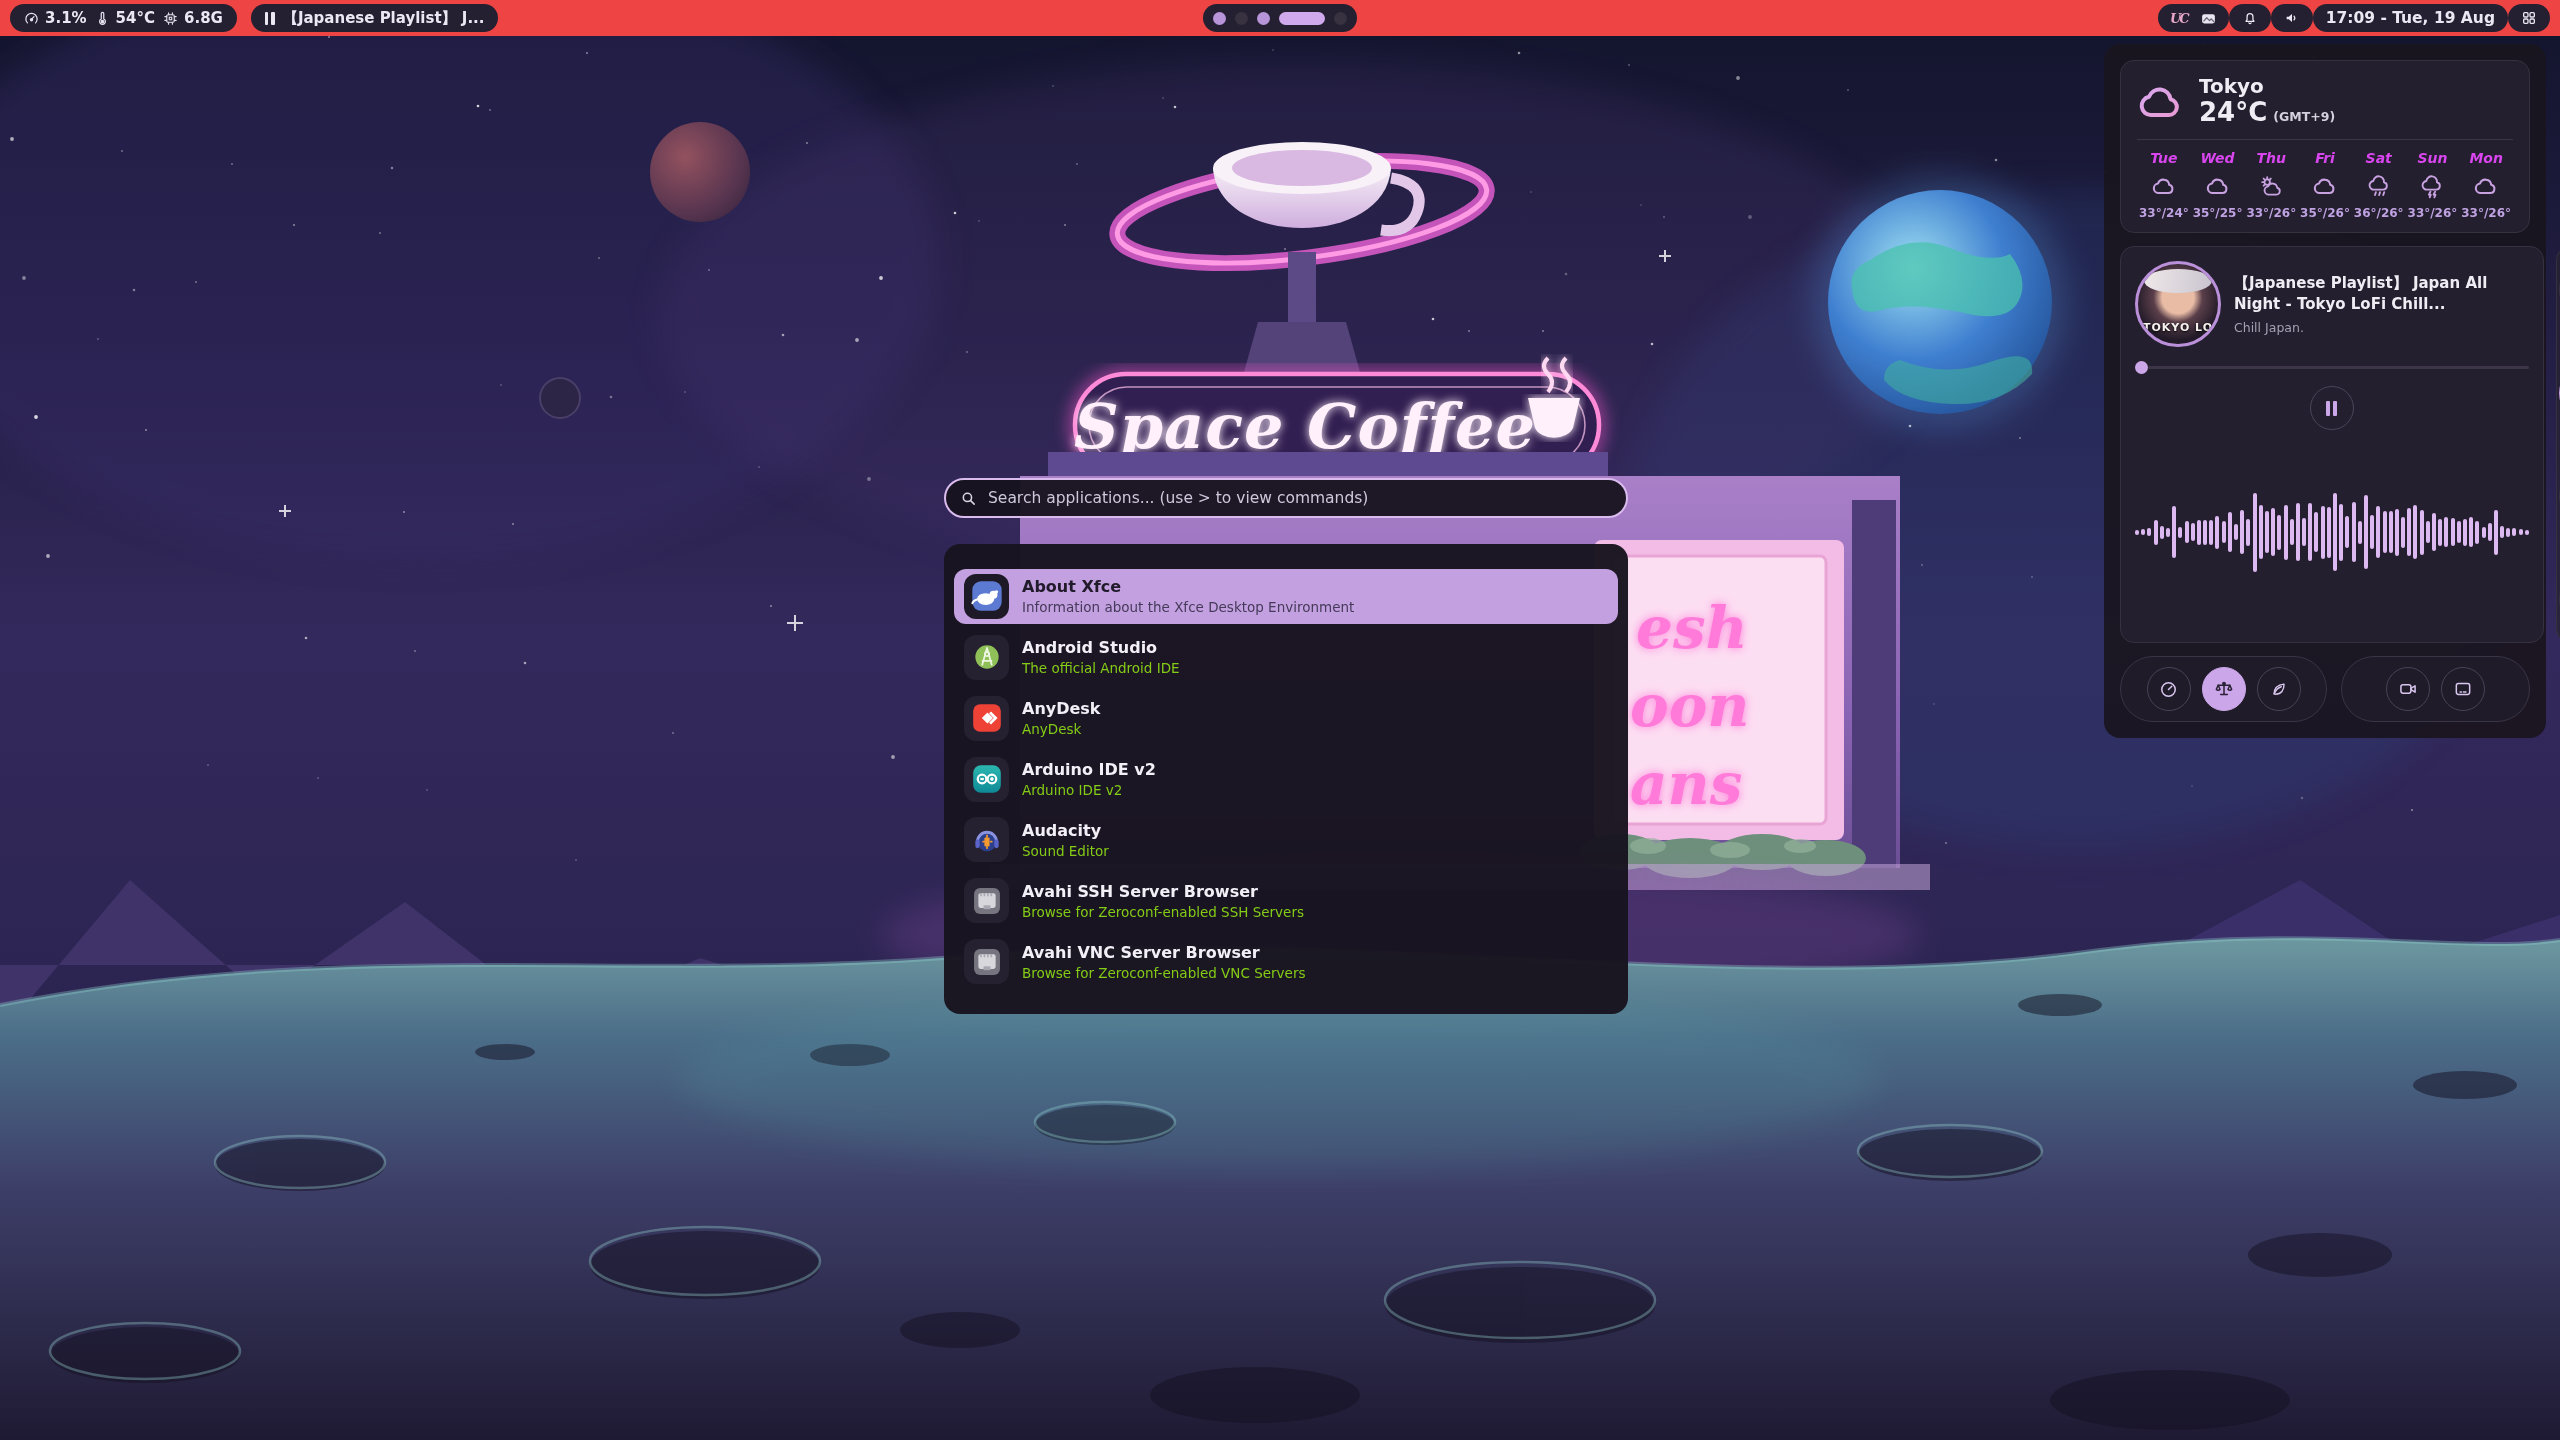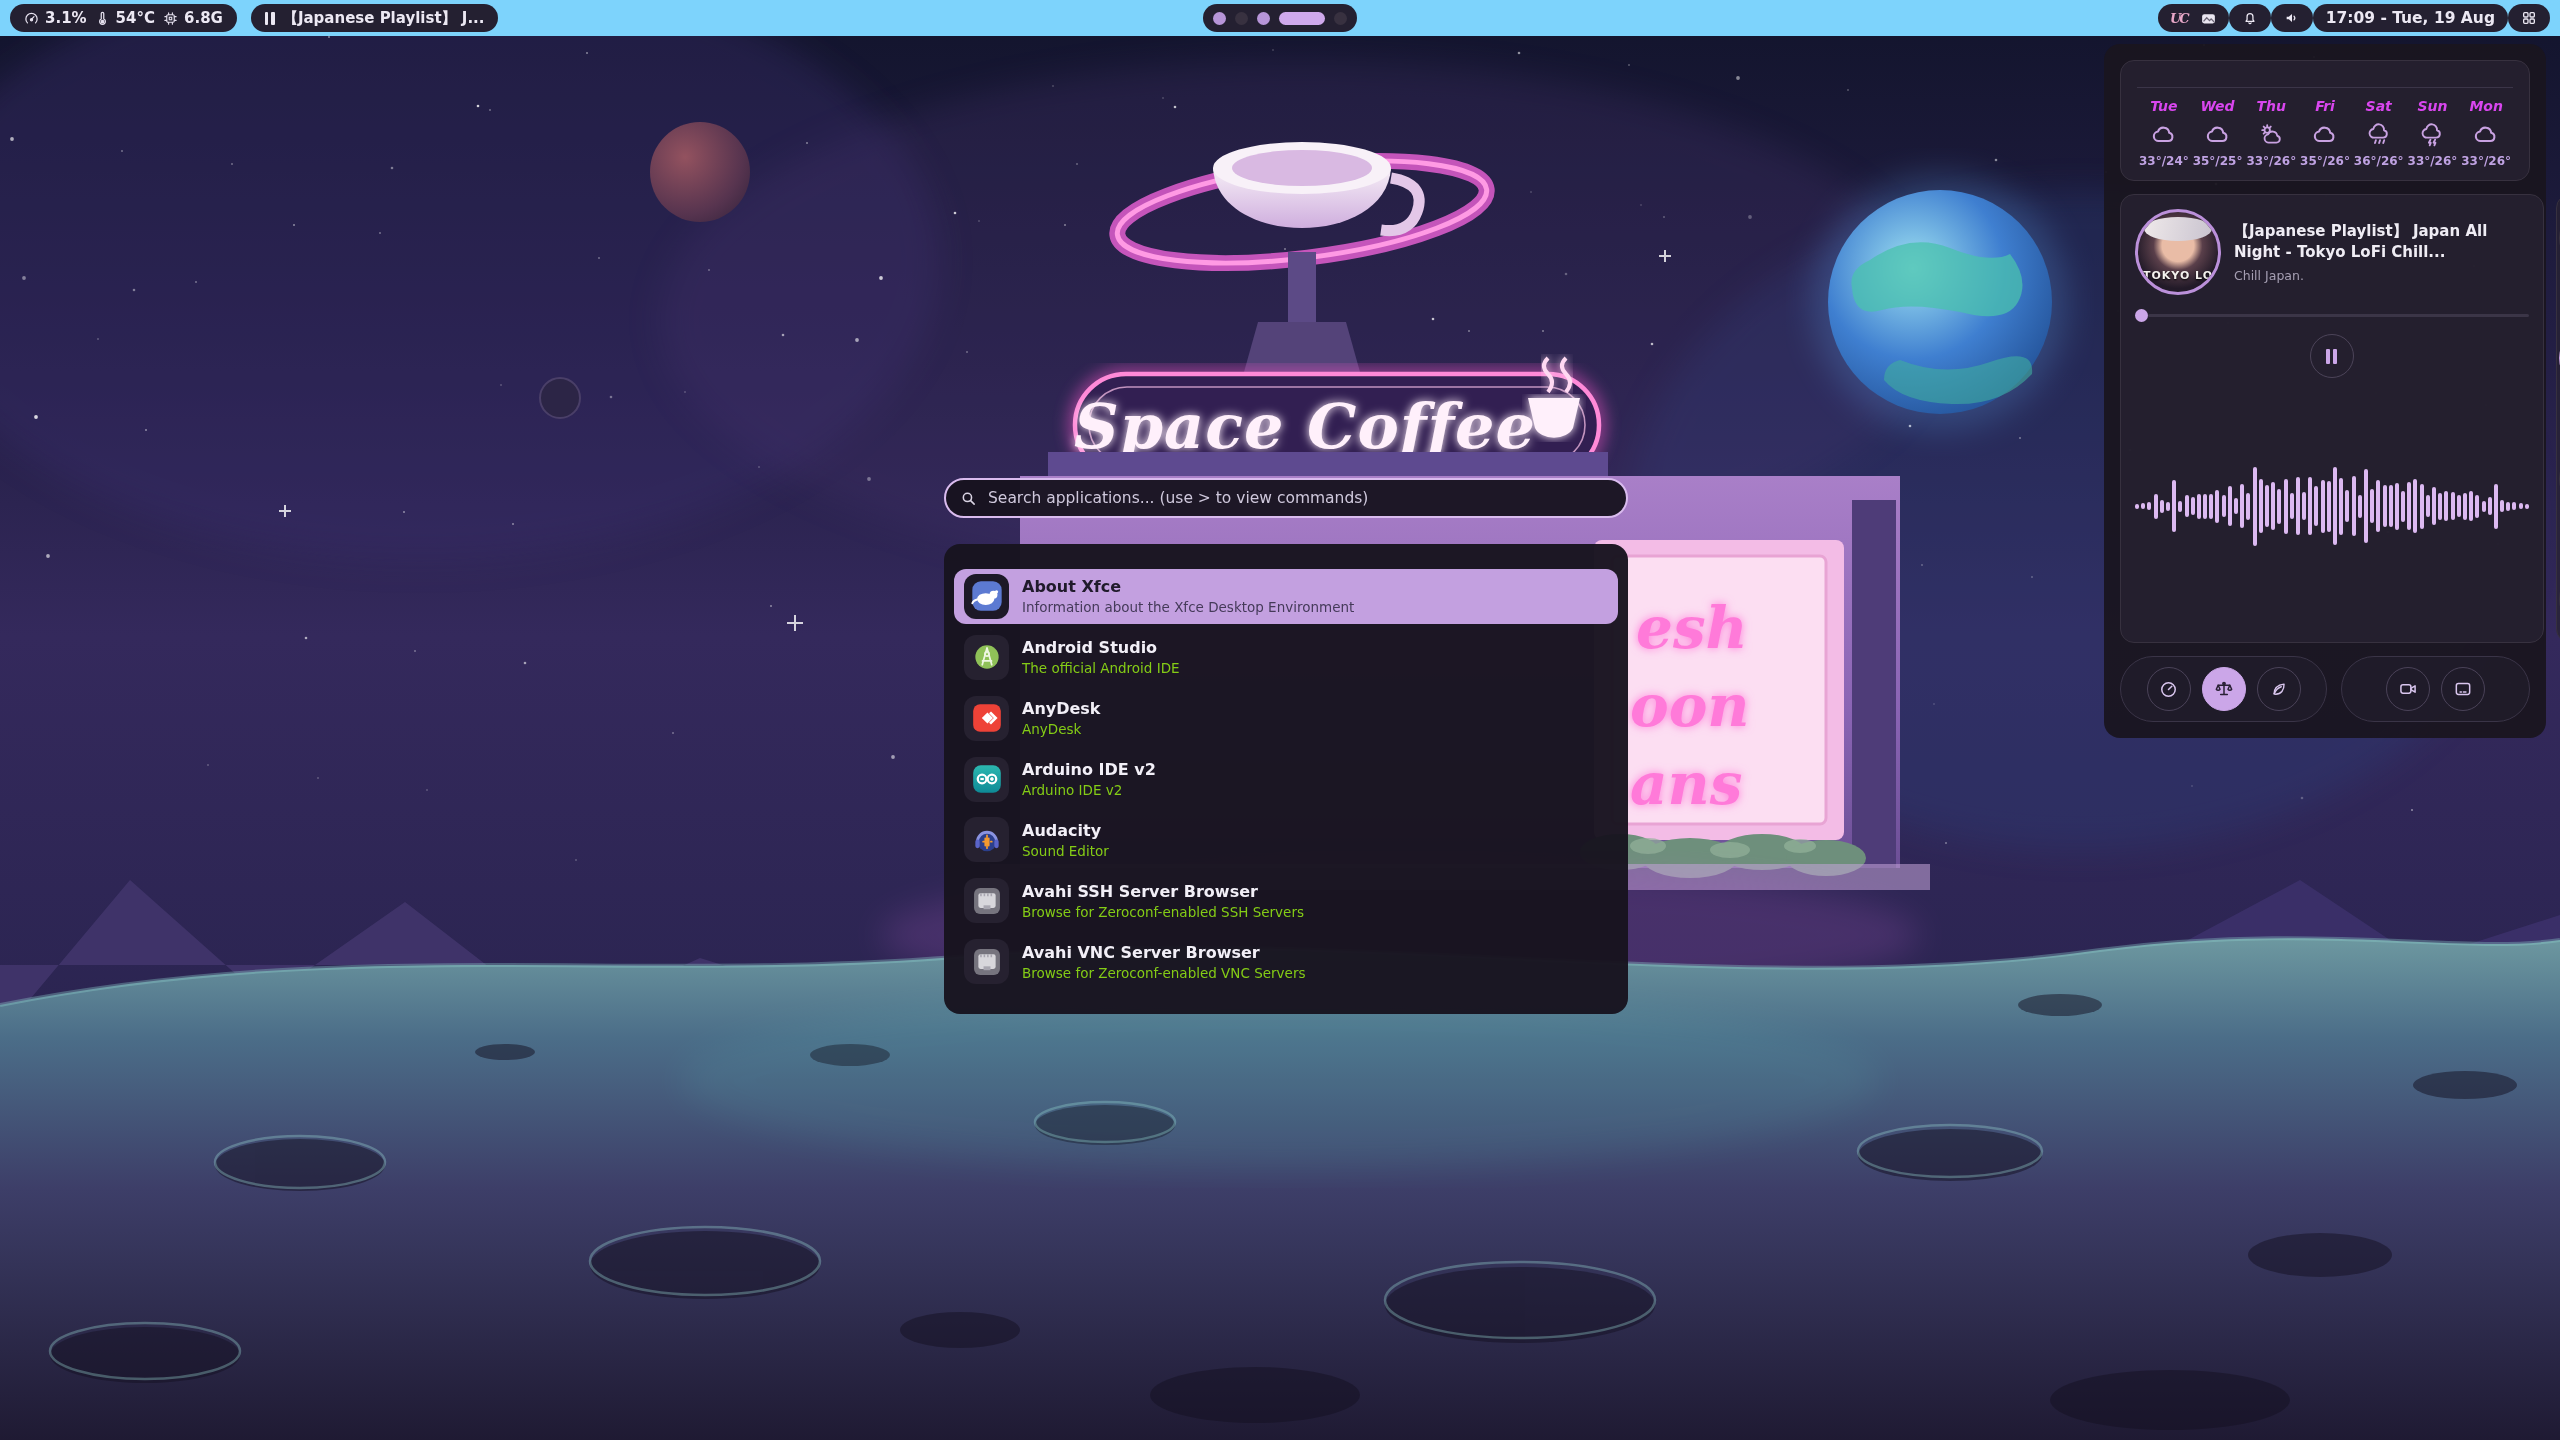--- a/index.html
+++ b/index.html
@@ -1,20 +1,20 @@
 <!DOCTYPE html>
 <html><head>
 <meta charset="utf-8">
 <style>
   html,body{margin:0;padding:0;width:2560px;height:1440px;overflow:hidden;background:#17141f;
     font-family:"DejaVu Sans","Liberation Sans",sans-serif;-webkit-font-smoothing:antialiased;}
   
   #wallpaper{position:absolute;inset:0;z-index:0;}
   
-  #topbar{position:absolute;left:0;top:0;width:2560px;height:36px;background:#7dd3fc;z-index:50;
+  #topbar{position:absolute;left:0;top:0;width:2560px;height:36px;background:#ef4444;z-index:50;
     display:flex;align-items:center;color:#ece8f3;font-size:15px;font-weight:bold;}
   .pill{background:#242031;border-radius:15px;height:28px;display:flex;align-items:center;padding:0 14px;gap:8px;}
   .pill .ic{display:flex;align-items:center;color:#e6e1ef;}
   .stat-item{display:flex;align-items:center;gap:6px;}
   #bar-left{display:flex;align-items:center;gap:14px;margin-left:10px;}
   #workspaces{position:absolute;left:50%;top:4px;transform:translateX(-50%);}
   .ws-dot{width:13px;height:13px;border-radius:7px;background:#39323f;display:inline-block;cursor:pointer;}
   .ws-dot.occupied{background:#b795d8;}
   .ws-dot.active{width:46px;background:#cfa9ec;}
   .ws-dot.empty{background:#383140;}
@@ -584,20 +584,40 @@
         <span class="title">Avahi VNC Server Browser</span>
     <span class="sub">Browse for Zeroconf-enabled VNC Servers</span>
       </span>
   </div>
 </div>
 
 <div id="panel">
 
 
   <div id="weather-card" class="card">
+    <div id="weather-head">
+      <span>
+        <svg width="48" height="40" viewBox="0 0 24 20" fill="none" stroke="#cda6e6" stroke-width="2" stroke-linejoin="round">
+            <path d="M7 17h9a4 4 0 0 0 .8-7.9A5.6 5.6 0 0 0 6 7.9 4.6 4.6 0 0 0 7 17z" stroke="url(#wg)"></path>
+            <defs>
+              <linearGradient id="wg" x1="0" y1="0" x2="1" y2="1">
+                <stop offset="0" stop-color="#d8a9ee"></stop>
+                <stop offset="1" stop-color="#e89ad4"></stop>
+              </linearGradient>
+            </defs>
+          </svg>
+      </span>
+      <span>
+        <div class="city">Tokyo</div>
+        <div style="display:flex;align-items:baseline;">
+          <span class="temp">24°C</span>
+          <span class="tz">(GMT+9)</span>
+        </div>
+      </span>
+    </div>
     <div id="weather-divider"></div>
     <div id="forecast">
       <div class="fc">
         <div class="day">Tue</div>
         <div class="wicon">
             <svg width="26" height="26" viewBox="0 0 24 24" fill="none" stroke="currentColor" stroke-width="1.9" stroke-linejoin="round">
               <path d="M7.5 17.5h8.5a3.8 3.8 0 0 0 .8-7.5A5.3 5.3 0 0 0 6.5 8.8 4.2 4.2 0 0 0 7.5 17.5z"></path>
             </svg>
           </div>
         <div class="temps">33°/24°</div>

